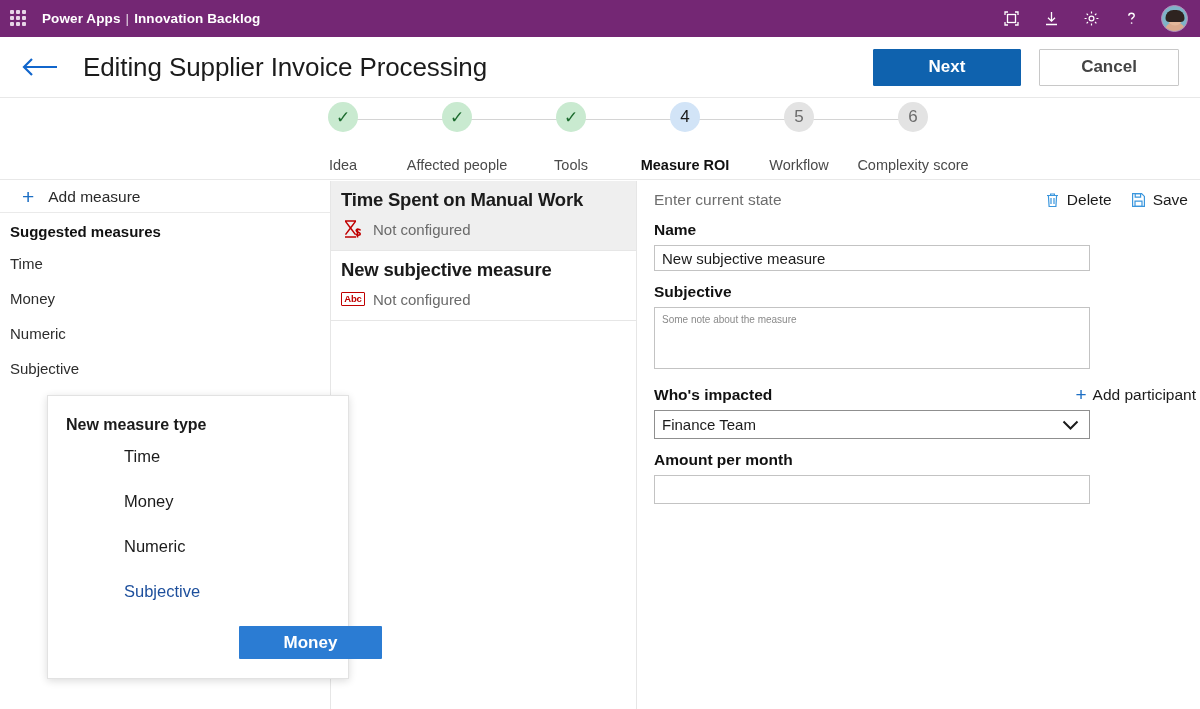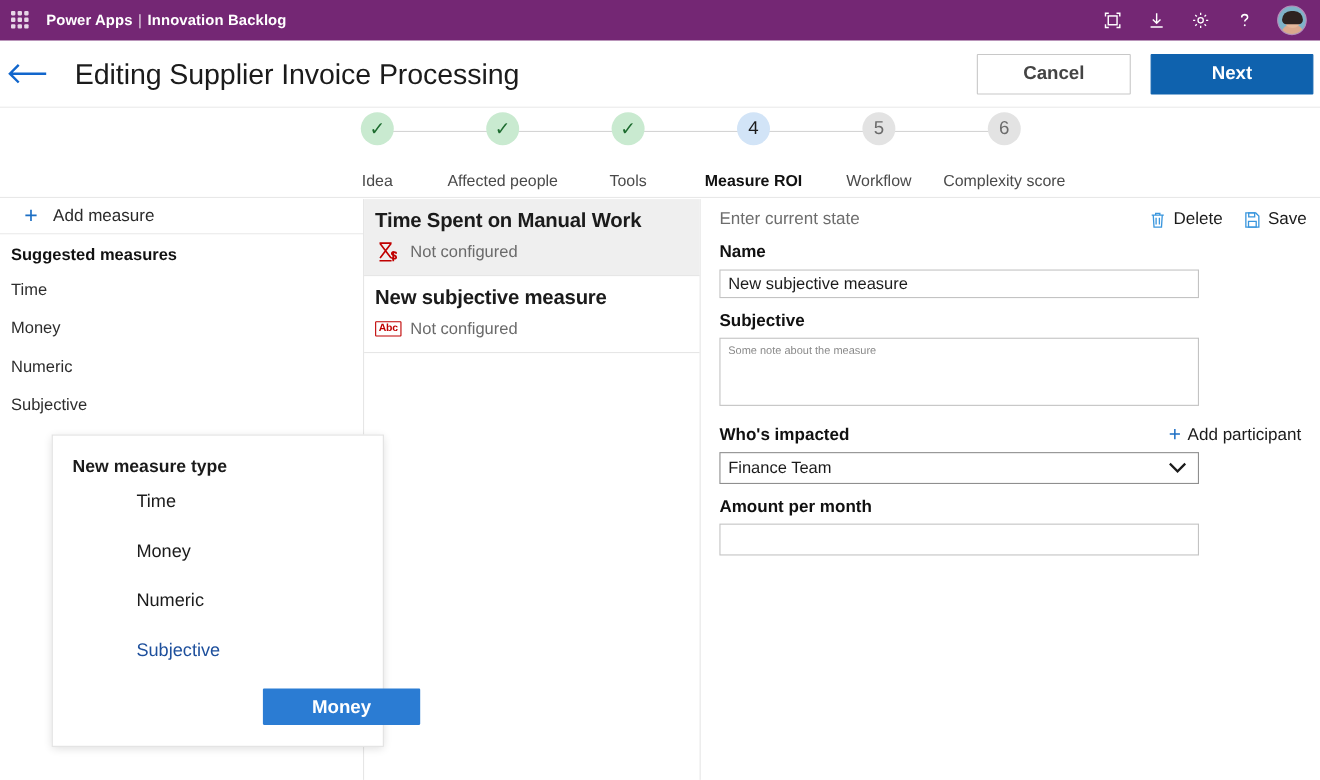--- a/index.html
+++ b/index.html
@@ -38,21 +38,21 @@
                   width:15px; height:15px; border-radius:50%; background:#e4b79a; }
   .avatar .hair { position:absolute; left:50%; top:14%; transform:translateX(-50%);
                   width:19px; height:12px; border-radius:10px 10px 5px 5px; background:#2e2320; }
   .avatar .body { position:absolute; left:50%; bottom:-2px; transform:translateX(-50%);
                   width:22px; height:11px; border-radius:11px 11px 0 0; background:#dba98d; }
 
   
   .cmdbar {
     position:absolute; left:0; top:37px; width:1200px; height:61px;
     background:#fff; border-bottom:1px solid #e8e8e8;
-    display:flex; align-items:center; padding:0 6px;
+    display:flex; align-items:center; padding:0 21px;
   }
   .back-arrow { width:40px; height:30px; display:flex; align-items:center; cursor:pointer; color:#1166cc; }
   .page-title { font-size:26px; color:#1b1b1b; font-weight:normal; margin-left:22px; letter-spacing:-.1px; }
   .cmd-actions { margin-left:auto; display:flex; align-items:center; gap:18px; }
   .btn {
     font-family:"Liberation Sans", sans-serif; font-size:17px; font-weight:bold;
     cursor:pointer; border-radius:1px; height:37px; display:flex;
     align-items:center; justify-content:center;
   }
   .btn-cancel { width:140px; background:#fff; border:1px solid #c8c8c8; color:#444; }
@@ -117,21 +117,21 @@
     background:#fff; font-size:15px; color:#1b1b1b; padding:0 7px;
     font-family:"Liberation Sans", sans-serif; outline:none; border-radius:0;
   }
   .inp::placeholder { color:#8a8a8a; }
   .ta {
     margin:0 17px; width:436px; height:62px; border:1px solid #c3c3c3; background:#fff;
     font-size:10px; color:#1b1b1b; padding:6px 7px; resize:none;
     font-family:"Liberation Sans", sans-serif; outline:none;
   }
   .ta::placeholder { color:#8a8a8a; }
-  .row-between { display:flex; align-items:center; padding:12px 17px 6px 17px; }
+  .row-between { display:flex; align-items:center; padding:12px 4px 6px 17px; }
   .row-between .field-label { padding:0; }
   .add-part { margin-left:auto; display:flex; align-items:center; gap:6px; cursor:pointer; }
   .add-part .plus { color:#1d6fc4; font-size:19px; line-height:1; font-weight:300; }
   .add-part span.t { font-size:15.5px; color:#1b1b1b; }
   .select-wrap { position:relative; margin:0 17px; width:436px; }
   .select-wrap select {
     width:436px; height:29px; border:1px solid #8f8f8f; background:#fff;
     font-size:15px; color:#1b1b1b; padding:0 7px; appearance:none;
     font-family:"Liberation Sans", sans-serif; outline:none; border-radius:0;
   }
@@ -207,22 +207,22 @@
   </div>
 
   <div class="cmdbar">
     <div class="back-arrow">
       <svg width="38" height="22" viewBox="0 0 38 22" fill="none" stroke="#1166cc" stroke-width="2.2">
         <path d="M36 11H3M11 3L3 11l8 8"></path>
       </svg>
     </div>
     <div class="page-title">Editing Supplier Invoice Processing</div>
     <div class="cmd-actions">
+      <div class="btn btn-next">Next</div>
       <div class="btn btn-cancel">Cancel</div>
-      <div class="btn btn-next">Next</div>
     </div>
   </div>
 
   <div class="stepper">
     <div class="steps">
 
       <div class="step">
 
         <div class="circle done">✓</div>
         <div class="step-label">Idea</div>

